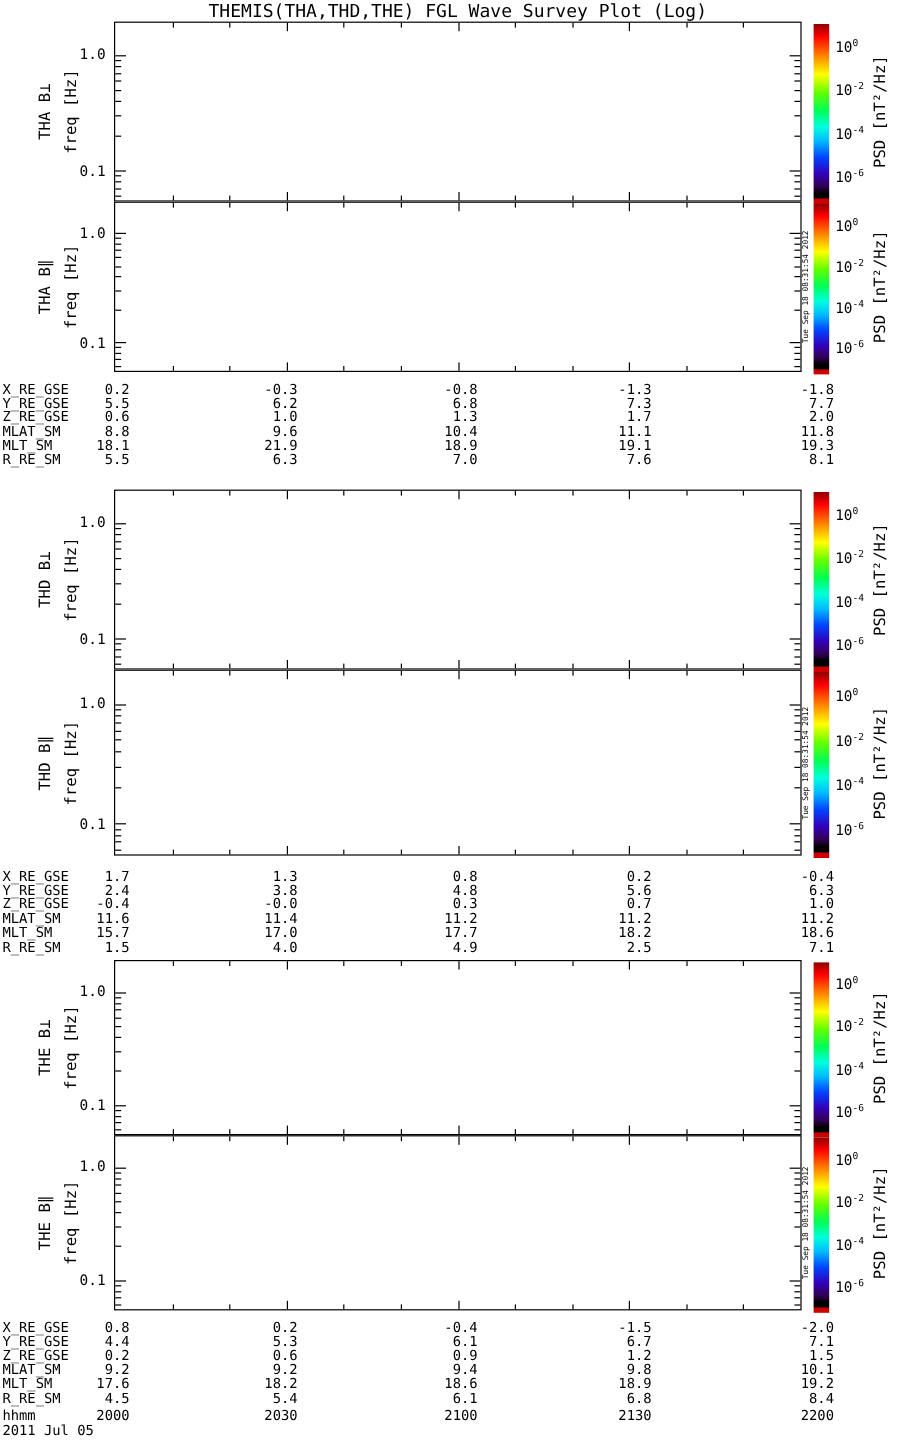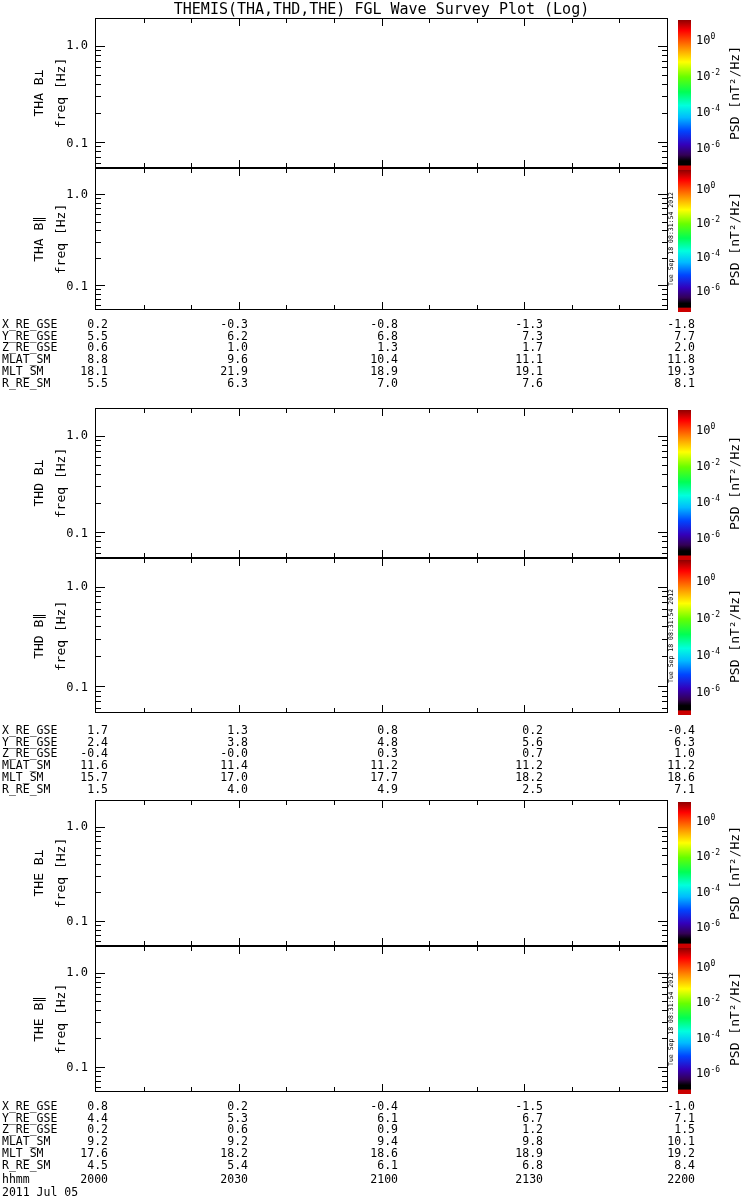--- a/index.html
+++ b/index.html
@@ -532,21 +532,21 @@
     <div class="tstamp">Tue Sep 18 08:31:54 2012</div>
   </div>
 
   <div class="etable" style="top:1101px">
       <div class="trow" style="top: 0px;">
         <span class="tlabel">X_RE_GSE</span>
         <span class="tval c1">0.8</span>
         <span class="tval c2">0.2</span>
         <span class="tval c3">-0.4</span>
         <span class="tval c4">-1.5</span>
-        <span class="tval c5">-1.0</span>
+        <span class="tval c5">-2.0</span>
       </div>
       <div class="trow" style="top: 11.7px;">
         <span class="tlabel">Y_RE_GSE</span>
         <span class="tval c1">4.4</span>
         <span class="tval c2">5.3</span>
         <span class="tval c3">6.1</span>
         <span class="tval c4">6.7</span>
         <span class="tval c5">7.1</span>
       </div>
       <div class="trow" style="top: 23.4px;">

